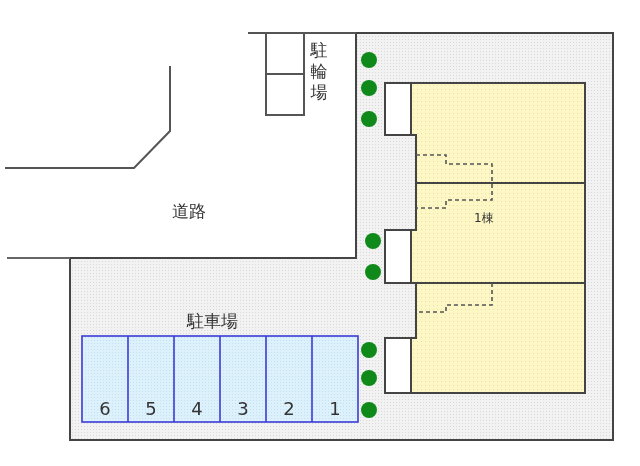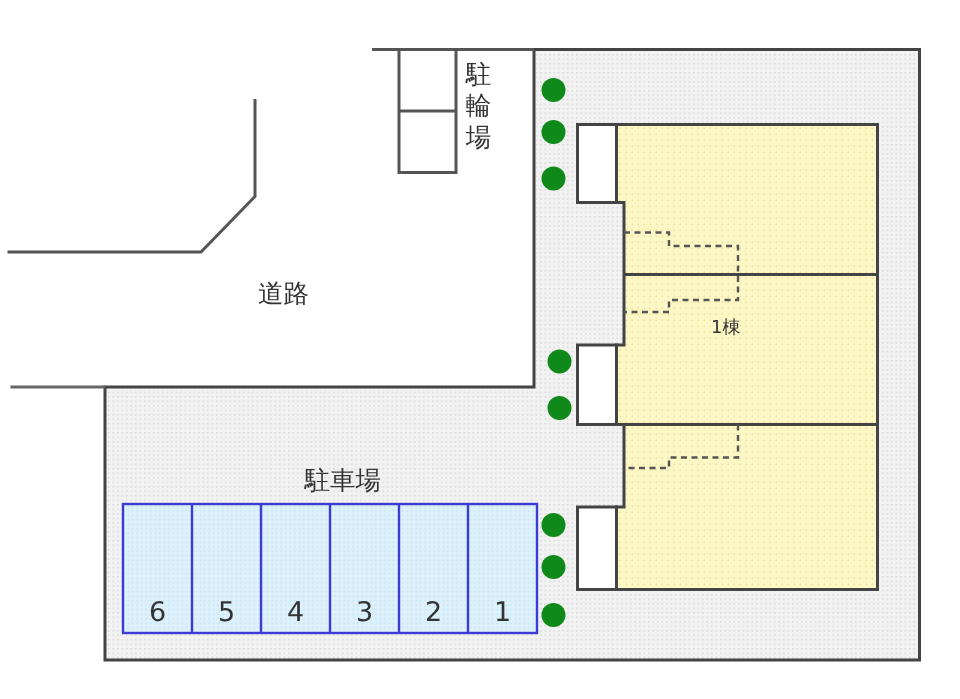--- a/index.html
+++ b/index.html
@@ -70,29 +70,29 @@
       <circle cx="369" cy="119" r="8"></circle>
       <circle cx="373" cy="241" r="8"></circle>
       <circle cx="373" cy="272" r="8"></circle>
       <circle cx="369" cy="350" r="8"></circle>
       <circle cx="369" cy="378" r="8"></circle>
       <circle cx="369" cy="410" r="8"></circle>
     </g>
   </svg>
 
   
-  <div class="lbl" style="left:172px;top:188px;">道路</div>
+  <div class="lbl" style="left:172px;top:203px;">道路</div>
 
   <div style="position:absolute;left:309px;top:40px;">
     <div class="vlbl" style="position:relative;">駐</div>
     <div class="vlbl" style="position:relative;">輪</div>
     <div class="vlbl" style="position:relative;">場</div>
   </div>
 
-  <div class="lbl" style="left:187px;top:313px;margin-left:16px;">駐車場</div>
+  <div class="lbl" style="left:187px;top:313px;">駐車場</div>
 
   <div class="lbl" style="left:474px;top:212px;font-size:12px;">1棟</div>
 
   
   <div class="stall-num" style="left:83px;top:398px;">6</div>
   <div class="stall-num" style="left:129px;top:398px;">5</div>
   <div class="stall-num" style="left:175px;top:398px;">4</div>
   <div class="stall-num" style="left:221px;top:398px;">3</div>
   <div class="stall-num" style="left:267px;top:398px;">2</div>
   <div class="stall-num" style="left:313px;top:398px;">1</div>

